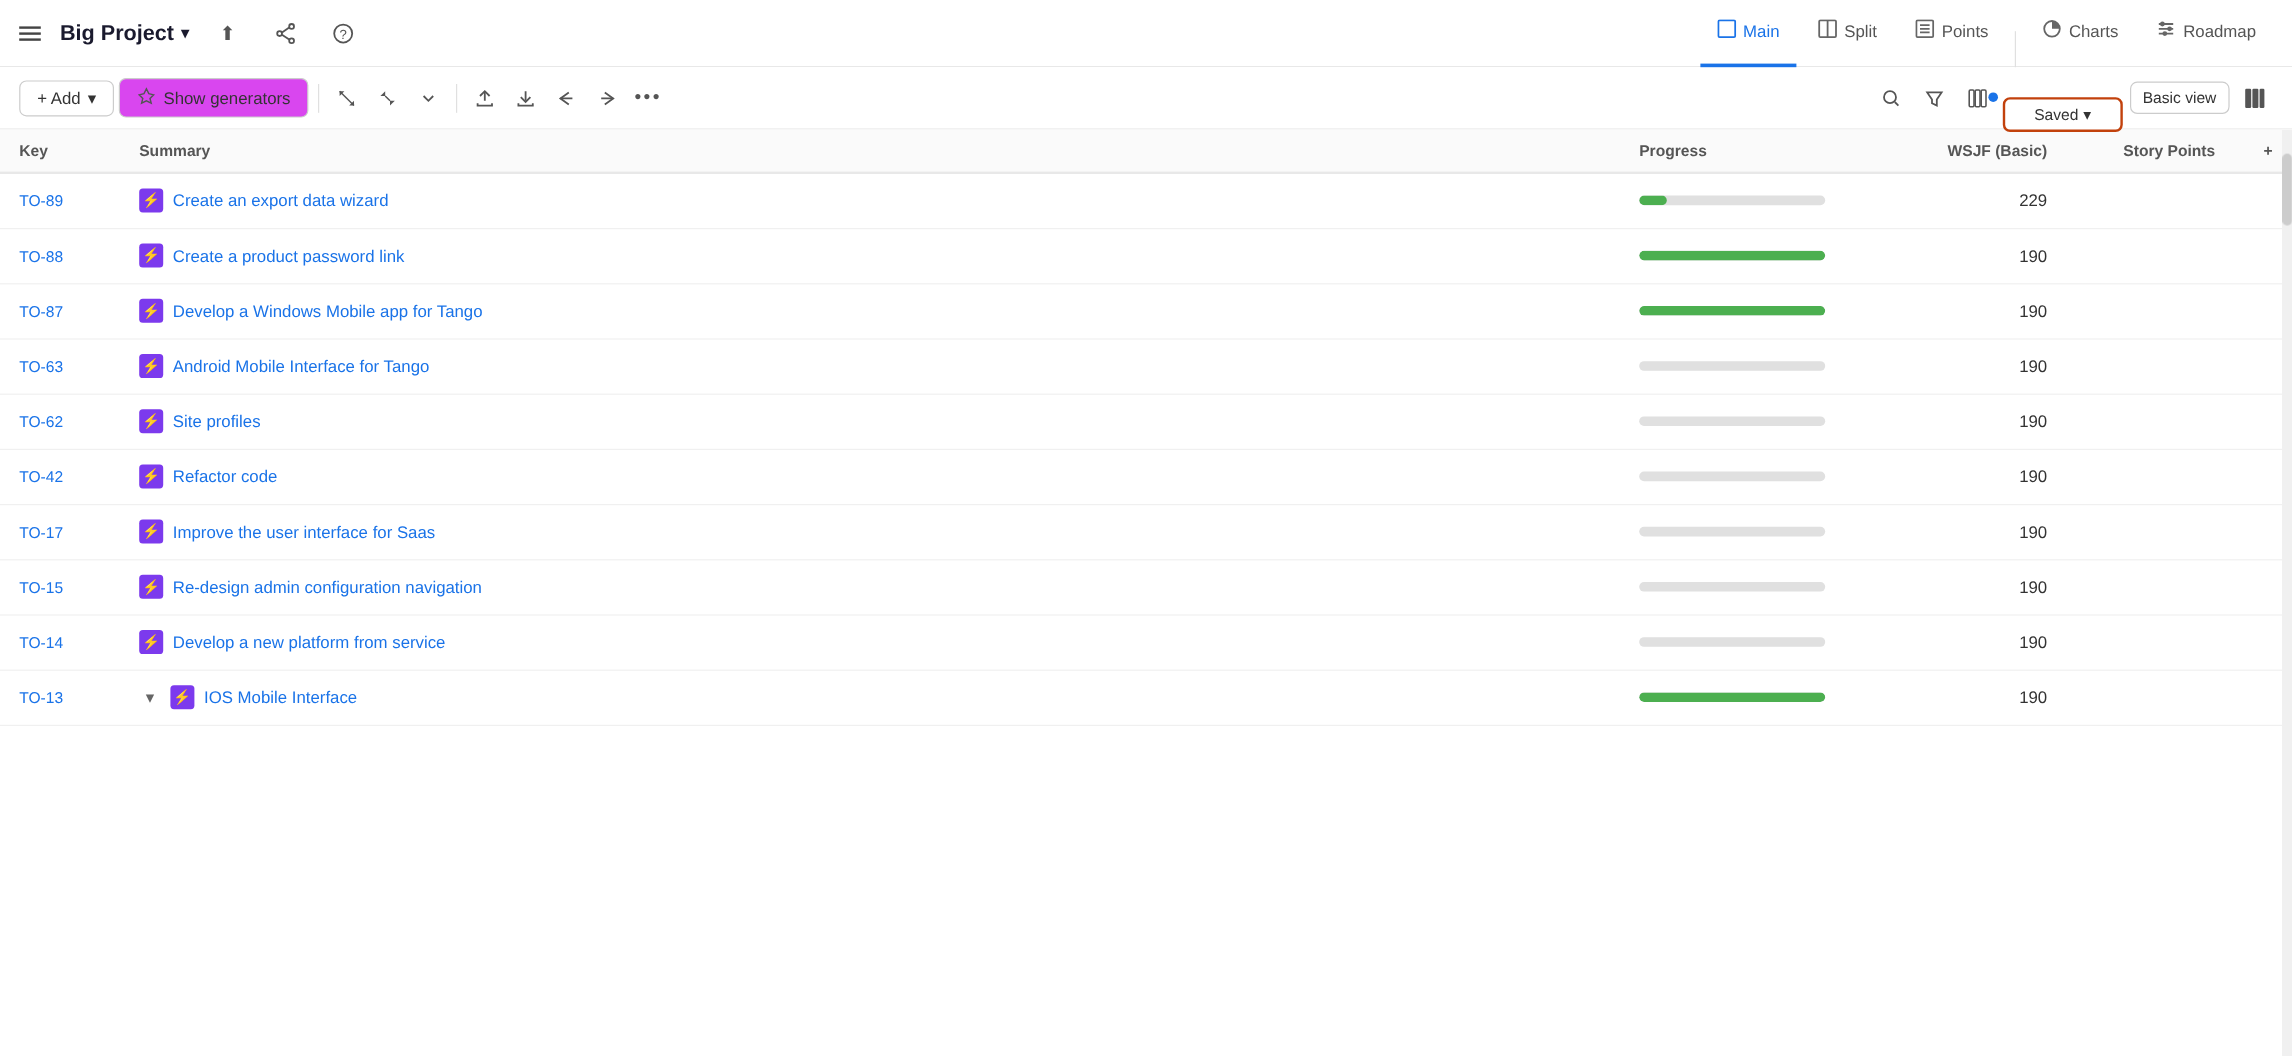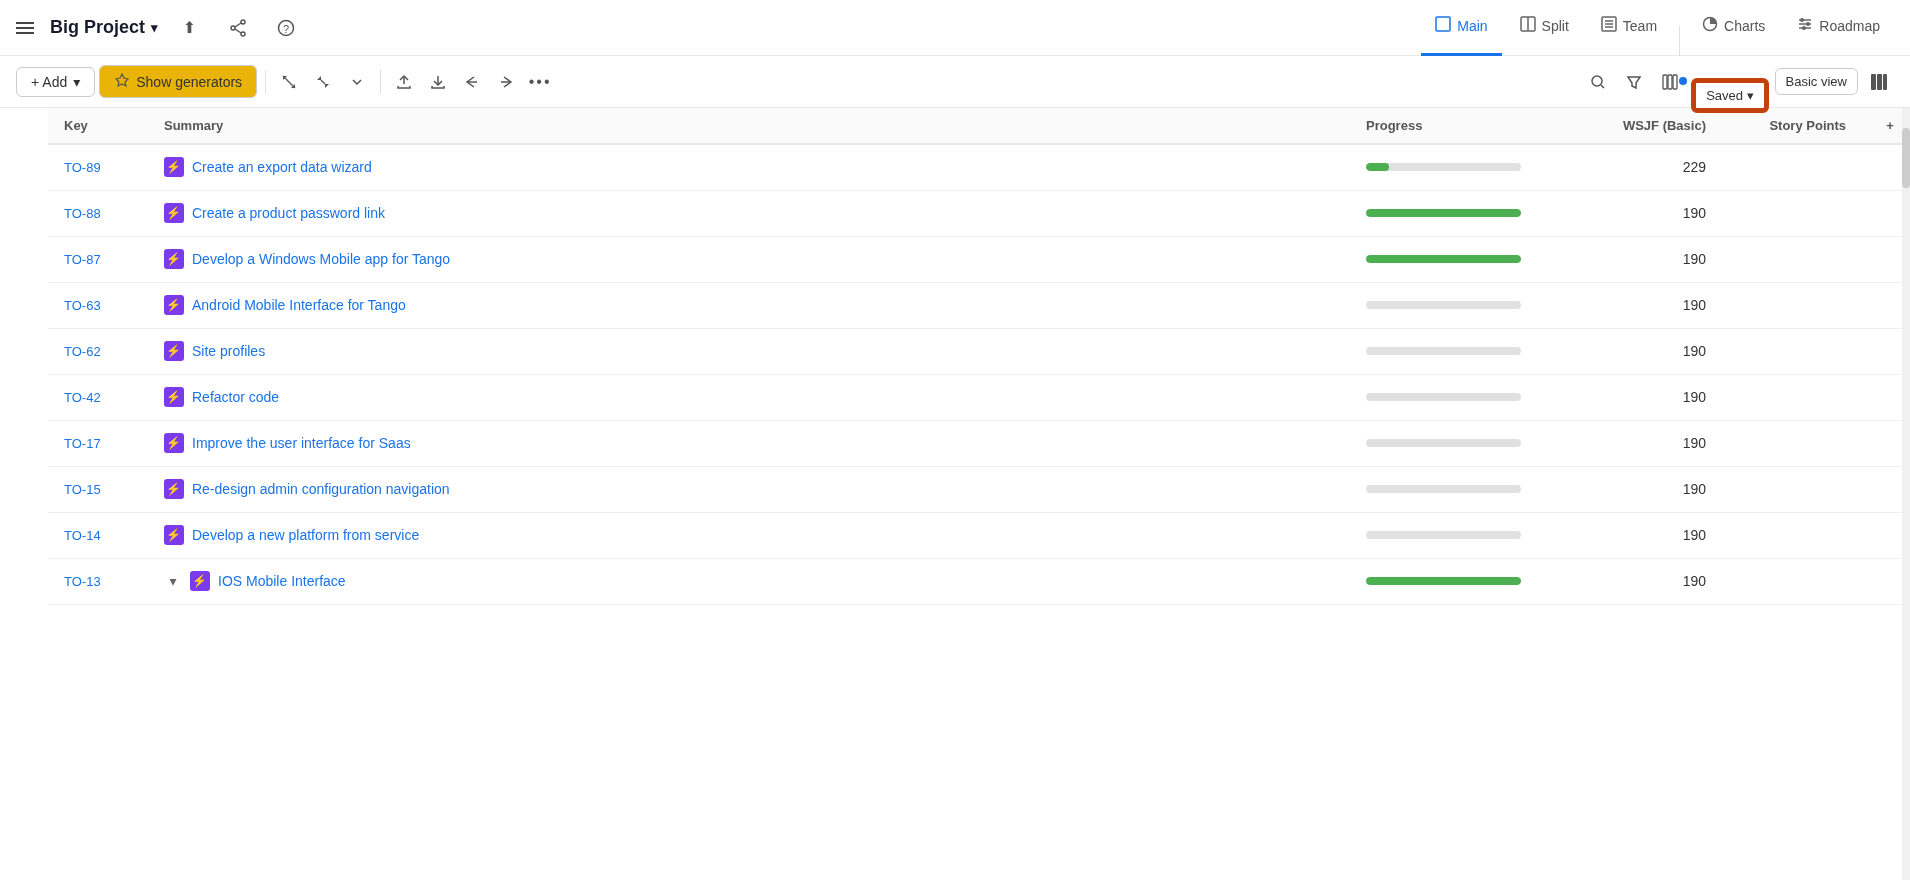--- a/index.html
+++ b/index.html
@@ -116,21 +116,21 @@
       cursor: pointer;
       font-size: 14px;
       font-weight: 500;
       color: #333;
     }
     .btn-generators {
       display: flex;
       align-items: center;
       gap: 6px;
       padding: 6px 14px;
-      background: #eab308;
+      background: #d946ef;
       border: 1px solid #ccc;
       border-radius: 6px;
       cursor: pointer;
       font-size: 14px;
       color: #333;
     }
     .toolbar-sep {
       width: 1px;
       height: 24px;
       background: #e0e0e0;
@@ -150,22 +150,22 @@
     .toolbar-right {
       display: flex;
       align-items: center;
       gap: 6px;
       margin-left: auto;
     }
     .btn-saved {
       display: flex;
       align-items: center;
       gap: 4px;
-      padding: 5px 10px;
-      border: 5px solid #c2410c;
+      padding: 5px 24px;
+      border: 2px solid #c2410c;
       border-radius: 6px;
       cursor: pointer;
       font-size: 13px;
       color: #333;
       background: #fff;
       margin-top: 28px;
     }
     .btn-basic-view {
       display: flex;
       align-items: center;
@@ -176,21 +176,20 @@
       cursor: pointer;
       font-size: 13px;
       color: #333;
       background: #fff;
     }
 
     
     .table-container {
       overflow-x: auto;
       background: #fff;
-      padding-left: 48px;
     }
     table {
       width: 100%;
       border-collapse: collapse;
       min-width: 1200px;
     }
     thead tr {
       border-bottom: 2px solid #e8e8e8;
       background: #fafafa;
     }
@@ -366,21 +365,21 @@
     </a>
     <a class="view-tab">
       <span class="view-tab-icon">
         <svg width="16" height="16" viewBox="0 0 16 16" fill="none">
           <rect x="1" y="1" width="14" height="14" rx="1" stroke="#666" stroke-width="1.5"></rect>
           <line x1="4" y1="5" x2="12" y2="5" stroke="#666" stroke-width="1.5"></line>
           <line x1="4" y1="8" x2="12" y2="8" stroke="#666" stroke-width="1.5"></line>
           <line x1="4" y1="11" x2="12" y2="11" stroke="#666" stroke-width="1.5"></line>
         </svg>
       </span>
-      <span>Team</span>
+      <span>Points</span>
     </a>
     <div class="tab-divider"></div>
     <a class="view-tab">
       <span class="view-tab-icon">
         <svg width="16" height="16" viewBox="0 0 16 16" fill="none">
           <circle cx="8" cy="8" r="6.5" stroke="#666" stroke-width="1.5"></circle>
           <path d="M8 8 L8 1.5 A6.5 6.5 0 0 1 14.5 8 Z" fill="#666"></path>
         </svg>
       </span>
       <span>Charts</span>

